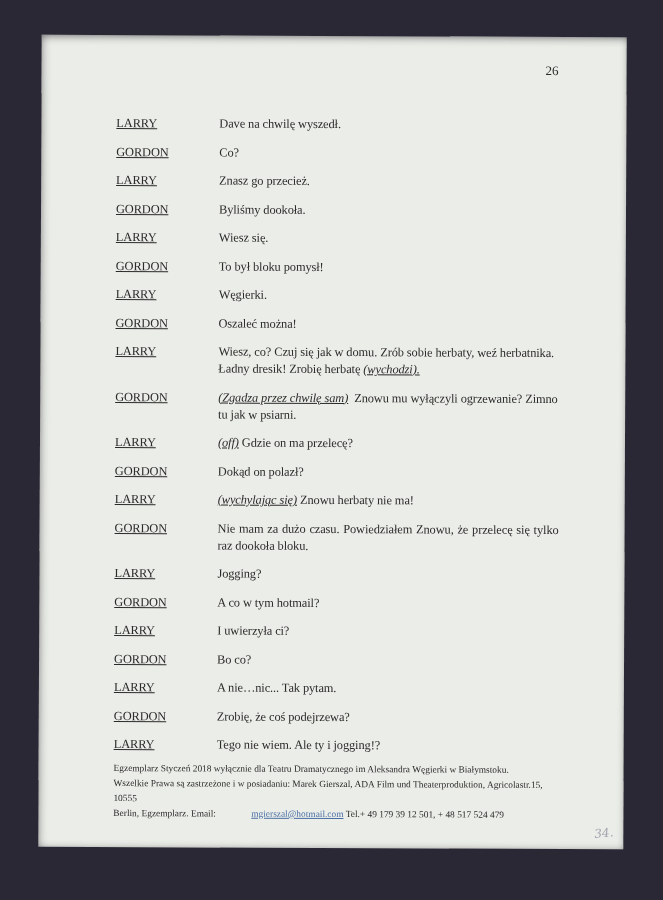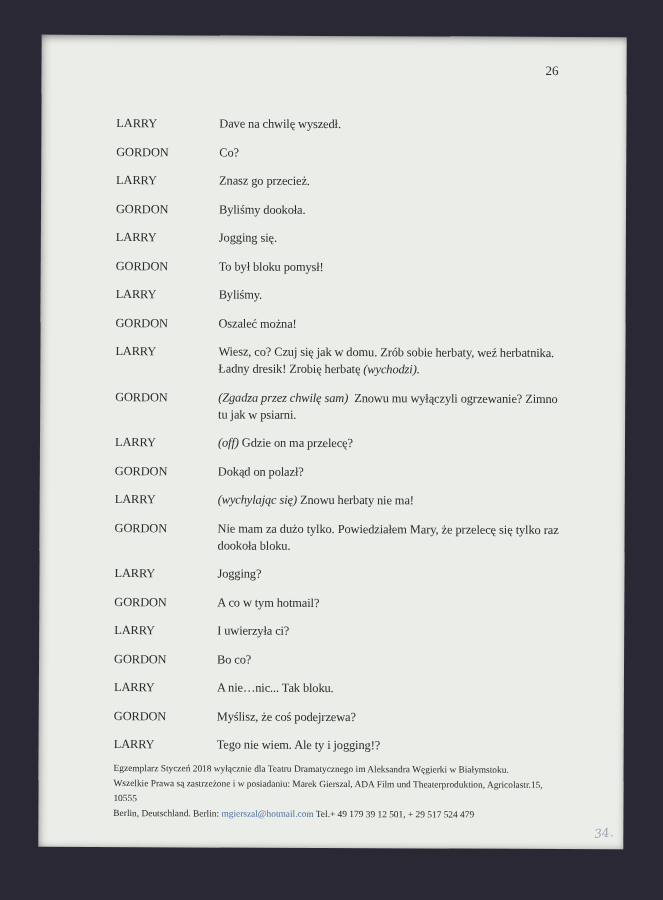--- a/index.html
+++ b/index.html
@@ -29,29 +29,29 @@
   }
   .pagenum{
     position:absolute;top:26px;right:68px;
     font-size:13px;color:var(--ink);
   }
   .content{
     position:absolute;left:75px;top:80px;right:66px;
     color:var(--ink);font-size:12.4px;line-height:17px;letter-spacing:-0.1px;
   }
   .dlg-row{display:flex;margin-bottom:11.5px;}
-  .dlg-speaker{flex:0 0 103px;width:103px;}
+  .dlg-speaker{flex:0 0 103px;width:103px;text-decoration:underline;}
   .dlg-text{flex:1;}
   .dlg-text.justify{text-align:justify;}
-  .it{font-style:italic;}
+  .it{font-style:italic;text-decoration:underline;}
   .footer{
     position:absolute;left:75px;right:58px;top:726px;
     font-size:9.4px;line-height:15px;color:var(--ink);
   }
-  .footer .link{color:var(--link);cursor:pointer;}
+  .footer .link{color:var(--link);text-decoration:underline;cursor:pointer;margin-left:33px;}
   .handwritten{
     position:absolute;top:789px;right:10px;
     font-family:"DejaVu Serif",serif;font-style:italic;
     font-size:12px;color:var(--pencil);
     transform:rotate(-6deg);
   }
 </style>
 </head>
 <body>
 
@@ -72,29 +72,29 @@
         <div class="dlg-row">
           <div class="dlg-speaker">LARRY</div>
           <div class="dlg-text"><span>Znasz go przecież.</span></div>
         </div>
         <div class="dlg-row">
           <div class="dlg-speaker">GORDON</div>
           <div class="dlg-text"><span>Byliśmy dookoła.</span></div>
         </div>
         <div class="dlg-row">
           <div class="dlg-speaker">LARRY</div>
-          <div class="dlg-text"><span>Jogging się.</span></div>
+          <div class="dlg-text"><span>Wiesz się.</span></div>
         </div>
         <div class="dlg-row">
           <div class="dlg-speaker">GORDON</div>
           <div class="dlg-text"><span>To był bloku pomysł!</span></div>
         </div>
         <div class="dlg-row">
           <div class="dlg-speaker">LARRY</div>
-          <div class="dlg-text"><span>Byliśmy.</span></div>
+          <div class="dlg-text"><span>Węgierki.</span></div>
         </div>
         <div class="dlg-row">
           <div class="dlg-speaker">GORDON</div>
           <div class="dlg-text"><span>Oszaleć można!</span></div>
         </div>
         <div class="dlg-row">
           <div class="dlg-speaker">LARRY</div>
           <div class="dlg-text"><span>Wiesz, co? Czuj się jak w domu. Zrób sobie herbaty, weź herbatnika. Ładny dresik! Zrobię herbatę </span><span class="it">(wychodzi).</span></div>
         </div>
         <div class="dlg-row">
@@ -108,54 +108,54 @@
         <div class="dlg-row">
           <div class="dlg-speaker">GORDON</div>
           <div class="dlg-text"><span>Dokąd on polazł?</span></div>
         </div>
         <div class="dlg-row">
           <div class="dlg-speaker">LARRY</div>
           <div class="dlg-text"><span class="it">(wychylając się)</span><span> Znowu herbaty nie ma!</span></div>
         </div>
         <div class="dlg-row">
           <div class="dlg-speaker">GORDON</div>
-          <div class="dlg-text justify"><span>Nie mam za dużo tylko. Powiedziałem Mary, że przelecę się tylko raz dookoła bloku.</span></div>
+          <div class="dlg-text justify"><span>Nie mam za dużo czasu. Powiedziałem Znowu, że przelecę się tylko raz dookoła bloku.</span></div>
         </div>
         <div class="dlg-row">
           <div class="dlg-speaker">LARRY</div>
           <div class="dlg-text"><span>Jogging?</span></div>
         </div>
         <div class="dlg-row">
           <div class="dlg-speaker">GORDON</div>
           <div class="dlg-text"><span>A co w tym hotmail?</span></div>
         </div>
         <div class="dlg-row">
           <div class="dlg-speaker">LARRY</div>
           <div class="dlg-text"><span>I uwierzyła ci?</span></div>
         </div>
         <div class="dlg-row">
           <div class="dlg-speaker">GORDON</div>
           <div class="dlg-text"><span>Bo co?</span></div>
         </div>
         <div class="dlg-row">
           <div class="dlg-speaker">LARRY</div>
-          <div class="dlg-text"><span>A nie…nic... Tak bloku.</span></div>
+          <div class="dlg-text"><span>A nie…nic... Tak pytam.</span></div>
         </div>
         <div class="dlg-row">
           <div class="dlg-speaker">GORDON</div>
-          <div class="dlg-text"><span>Myślisz, że coś podejrzewa?</span></div>
+          <div class="dlg-text"><span>Zrobię, że coś podejrzewa?</span></div>
         </div>
         <div class="dlg-row">
           <div class="dlg-speaker">LARRY</div>
           <div class="dlg-text"><span>Tego nie wiem. Ale ty i jogging!?</span></div>
         </div>
       </div>
 
     <div class="footer">
       <div>Egzemplarz Styczeń 2018 wyłącznie dla Teatru Dramatycznego im Aleksandra Węgierki w Białymstoku.</div>
       <div>Wszelkie Prawa są zastrzeżone i w posiadaniu: Marek Gierszal, ADA Film und Theaterproduktion, Agricolastr.15, 10555</div>
-      <div><span>Berlin, Deutschland. Berlin: </span><span class="link">mgierszal@hotmail.com</span><span> Tel.+ 49 179 39 12 501, + 29 517 524 479</span></div>
+      <div><span>Berlin, Egzemplarz. Email: </span><span class="link">mgierszal@hotmail.com</span><span> Tel.+ 49 179 39 12 501, + 48 517 524 479</span></div>
     </div>
 
     <div class="handwritten">34.</div>
 
   </div>
 </div>
 
 </body></html>

